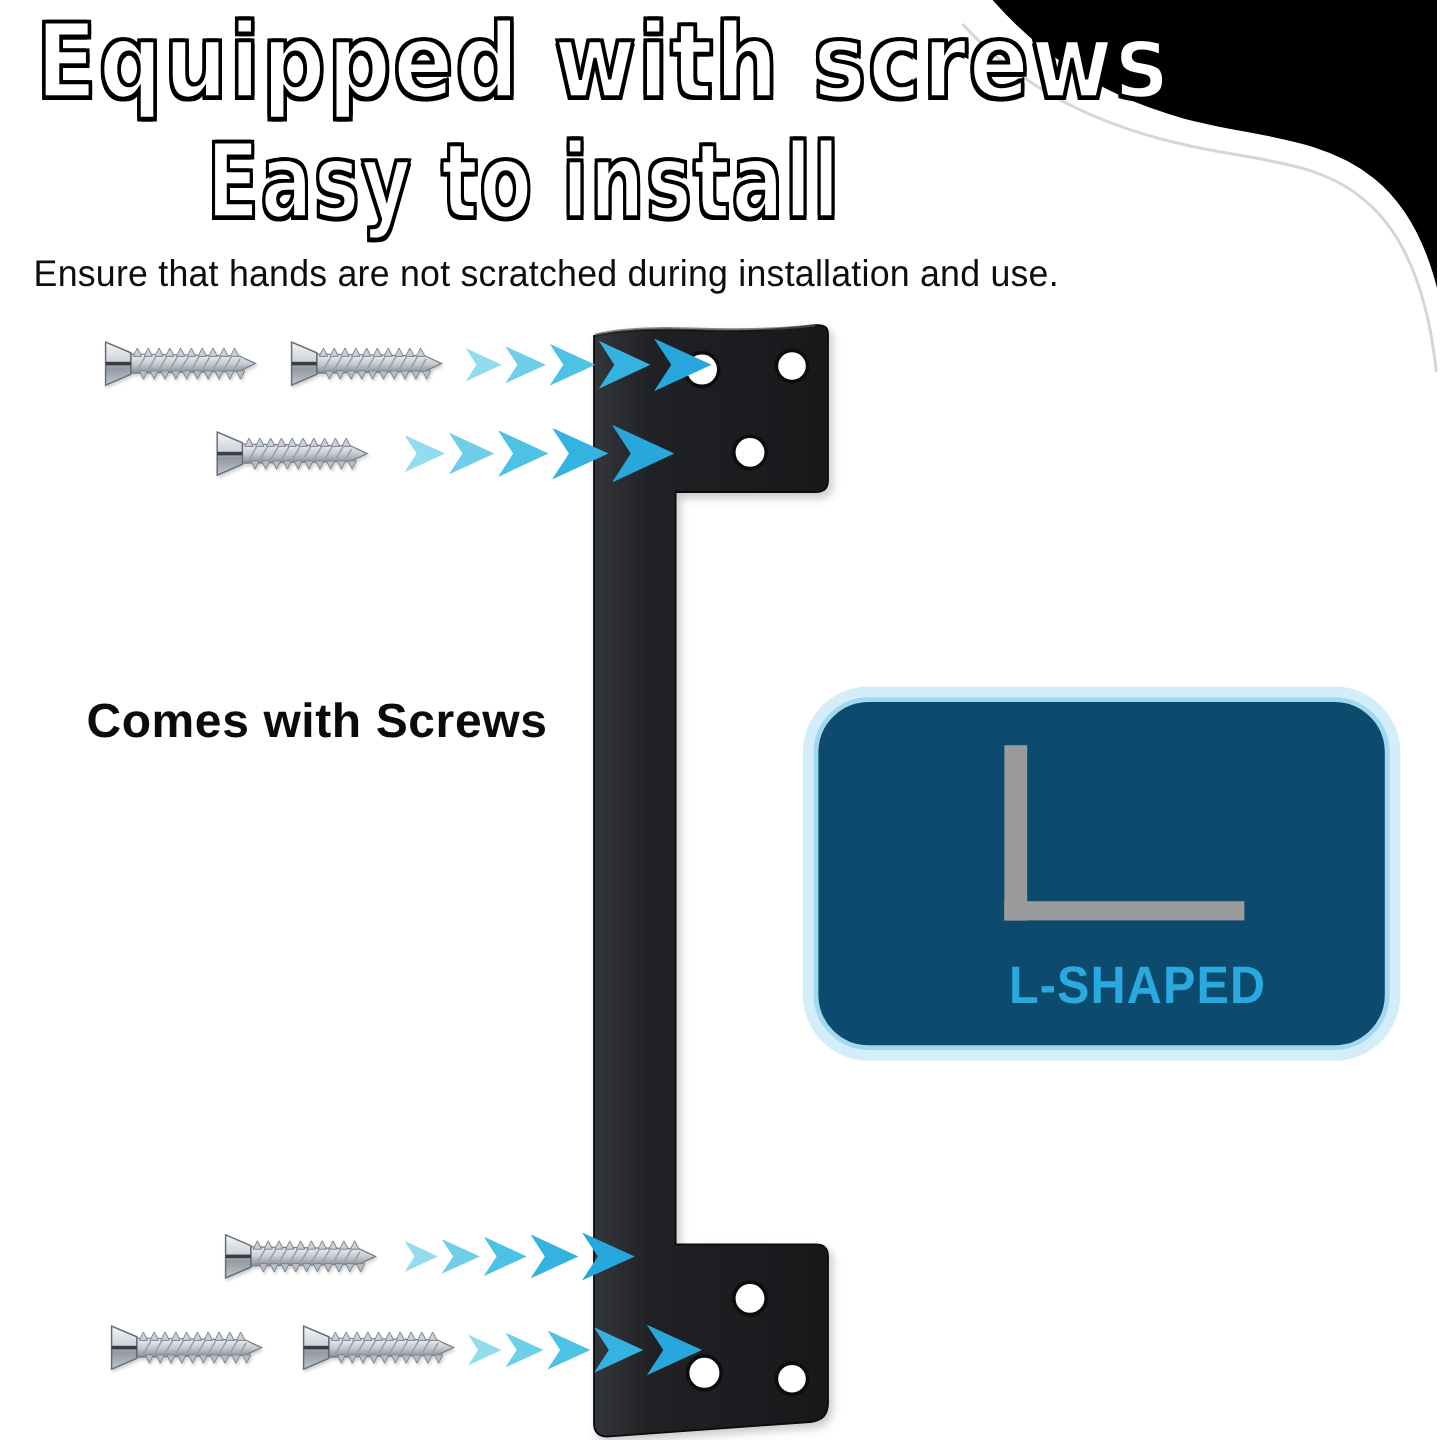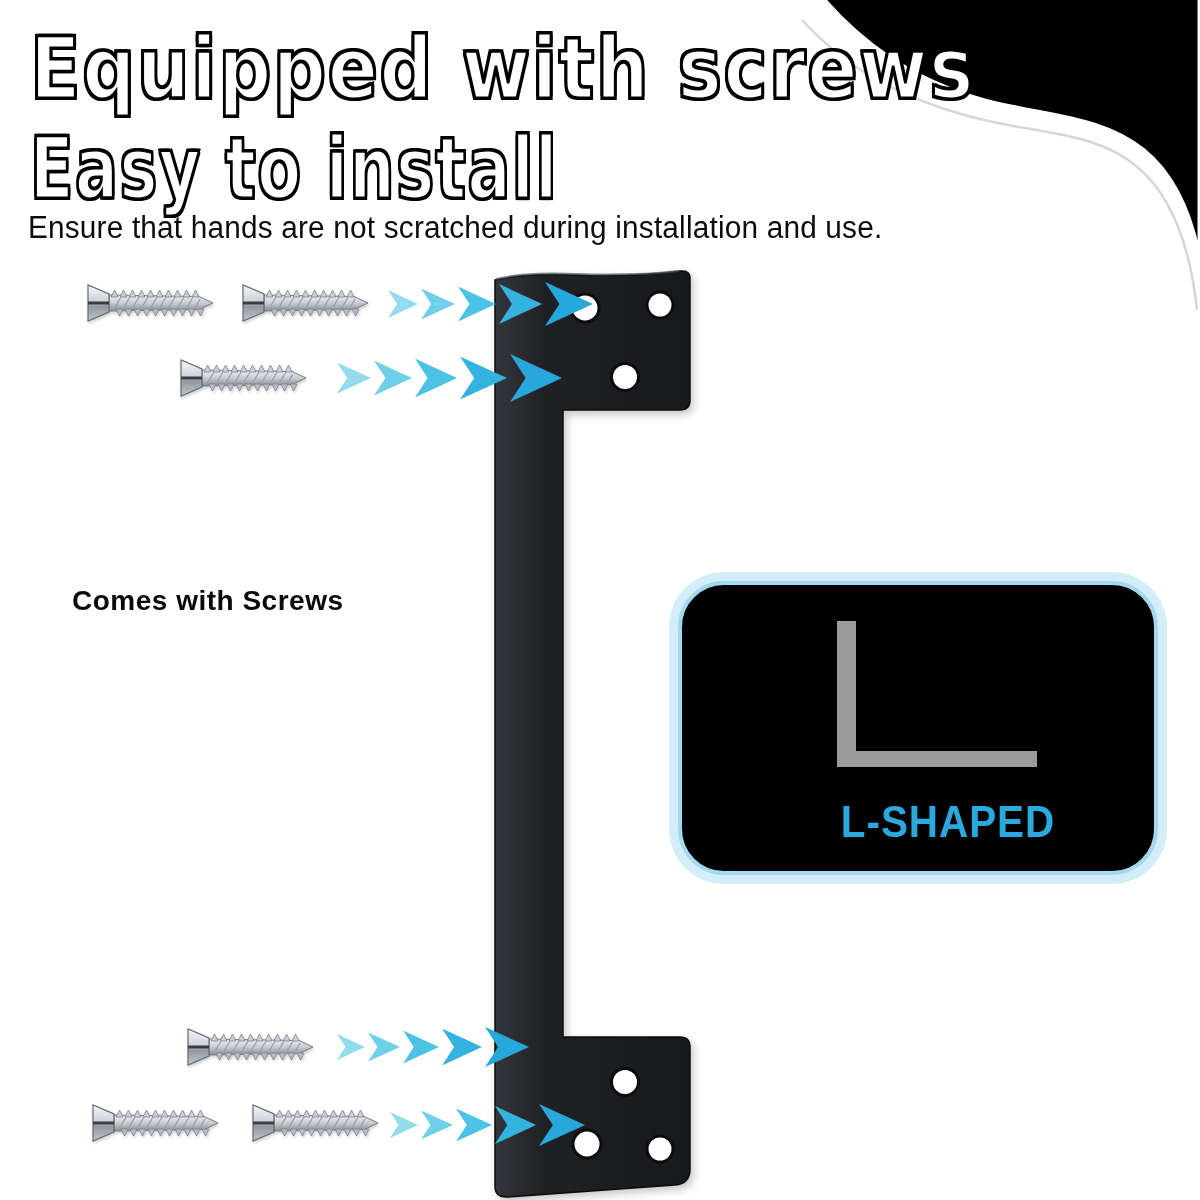--- a/index.html
+++ b/index.html
@@ -6,21 +6,21 @@
   .canvas{
     position:relative;width:1200px;height:1200px;overflow:hidden;background:#fff;
     font-family:"Liberation Sans","DejaVu Sans",sans-serif;
   }
   svg{display:block;}
 
   
   .corner{position:absolute;left:0;top:0;width:1200px;height:1200px;pointer-events:none;}
 
   
-  .title{position:absolute;left:30px;top:18px;z-index:5;}
+  .title{position:absolute;left:30px;top:2px;z-index:5;text-align:center;}
   .t-line{
     font-family:"DejaVu Sans","Liberation Sans",sans-serif;
     font-weight:700;color:#fff;-webkit-text-stroke:3px #000;
     text-shadow:2px 2px 0 #000,-2px 2px 0 #000,2px -2px 0 #000,-2px -2px 0 #000;
     letter-spacing:2px;white-space:nowrap;transform-origin:0 0;
   }
   .t1{font-size:86px;line-height:100px;transform:scaleX(.86);}
   .t2{font-size:86px;line-height:100px;transform:scaleX(.74);}
   .subtitle{
     position:absolute;left:28px;top:210px;z-index:5;font-size:31px;color:#0d0d0d;
@@ -37,26 +37,26 @@
   .defs-hidden{position:absolute;width:0;height:0;overflow:hidden;}
 
   
   .arrow-row{position:absolute;display:flex;align-items:center;gap:3px;z-index:4;
     transform:translateY(-50%);}
   .chev{display:inline-block;flex:0 0 auto;
     clip-path:polygon(0% 0%,100% 50%,0% 100%,30% 50%);}
 
   
   .annotation{position:absolute;left:72px;top:576px;z-index:5;
-    font-size:28px;font-weight:700;color:#0b0b0b;line-height:50px;letter-spacing:.5px;}
+    font-size:40px;font-weight:700;color:#0b0b0b;line-height:50px;letter-spacing:.5px;}
 
   
   .shape-card{
     position:absolute;left:678px;top:581px;width:472px;height:286px;z-index:2;
-    background:#000000;border:4px solid var(--card_border,#a2d9ef);border-radius:46px;
+    background:#0c4a6e;border:4px solid var(--card_border,#a2d9ef);border-radius:46px;
     box-shadow:0 0 0 9px var(--card_glow,#d3eef8);
   }
   .l-vert{position:absolute;left:155px;top:36px;width:19px;height:146px;
     background:var(--l_glyph_gray,#9b9b9b);}
   .l-horiz{position:absolute;left:155px;top:166px;width:200px;height:16px;
     background:var(--l_glyph_gray,#9b9b9b);}
   .shape-label{
     position:absolute;left:60px;right:0;top:212px;text-align:center;
     font-size:44px;font-weight:700;letter-spacing:1px;color:var(--accent_blue,#2aa9de);
     transform:scaleX(.92);white-space:nowrap;

